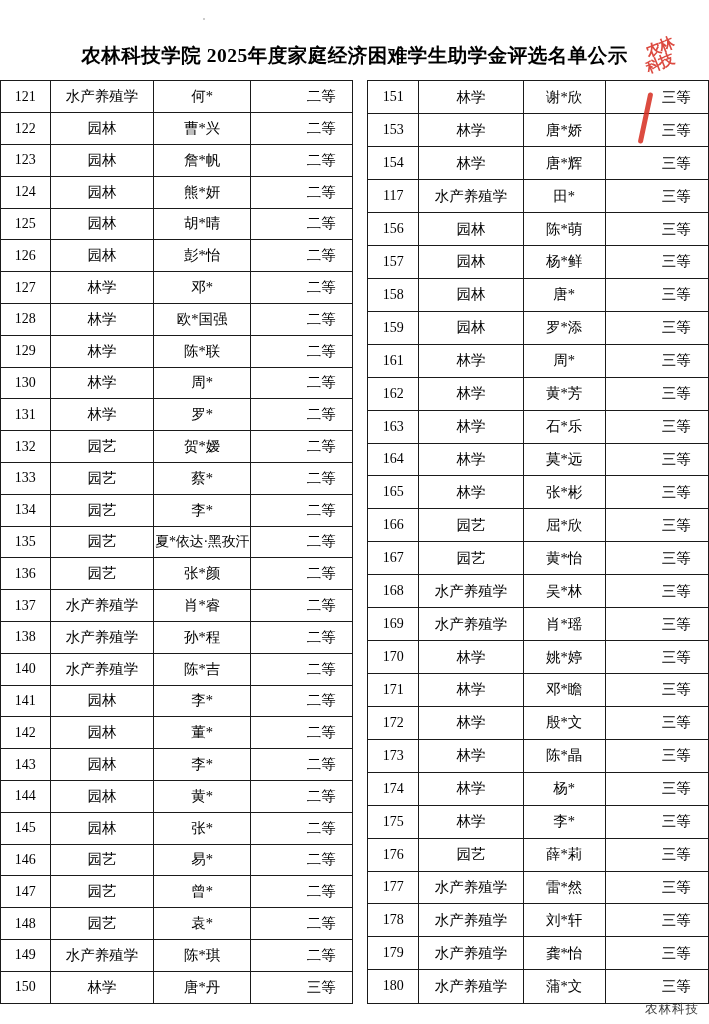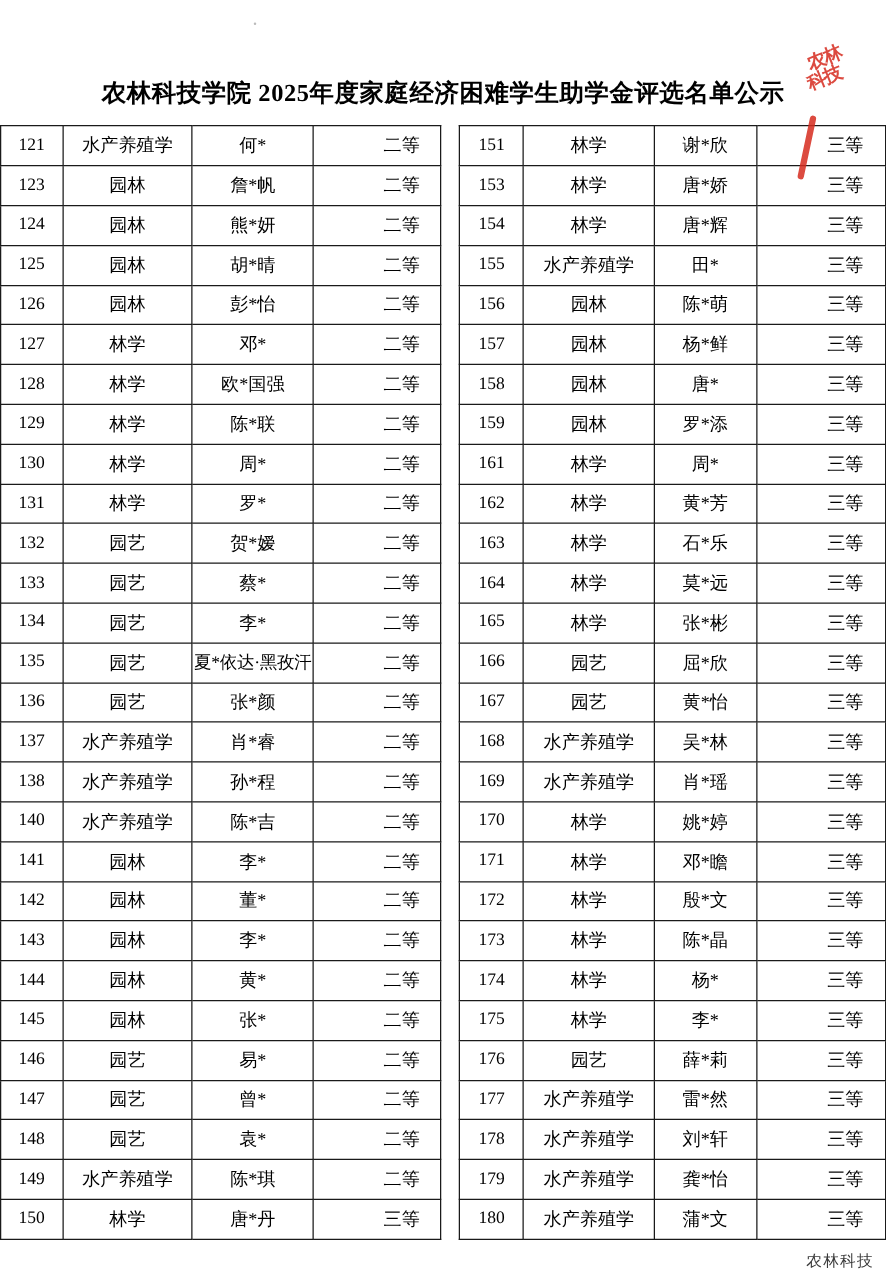--- a/index.html
+++ b/index.html
@@ -20,21 +20,21 @@
     height: 1024px;
     box-sizing: border-box;
   }
   .title {
     text-align: center;
     font-family: "Liberation Serif", serif;
     font-weight: bold;
     font-size: 19.5px;
     letter-spacing: 0.5px;
     color: #000;
-    padding-top: 64px;
+    padding-top: 44px;
     padding-left: 6px;
     padding-right: 6px;
     line-height: 1.2;
     white-space: nowrap;
   }
   .tables-wrap {
     display: flex;
     justify-content: center;
     gap: 14px;
     margin-top: 13px;
@@ -128,20 +128,26 @@
   <div class="tables-wrap">
     <table class="roster">
       <tbody>
           <tr>
             <td class="col-no">121</td>
             <td class="col-maj">水产养殖学</td>
             <td class="col-name">何*</td>
             <td class="col-lvl">二等</td>
           </tr>
           <tr>
+            <td class="col-no">122</td>
+            <td class="col-maj">园林</td>
+            <td class="col-name">曹*兴</td>
+            <td class="col-lvl">二等</td>
+          </tr>
+          <tr>
             <td class="col-no">123</td>
             <td class="col-maj">园林</td>
             <td class="col-name">詹*帆</td>
             <td class="col-lvl">二等</td>
           </tr>
           <tr>
             <td class="col-no">124</td>
             <td class="col-maj">园林</td>
             <td class="col-name">熊*妍</td>
             <td class="col-lvl">二等</td>
@@ -312,21 +318,21 @@
             <td class="col-name">唐*娇</td>
             <td class="col-lvl">三等</td>
           </tr>
           <tr>
             <td class="col-no">154</td>
             <td class="col-maj">林学</td>
             <td class="col-name">唐*辉</td>
             <td class="col-lvl">三等</td>
           </tr>
           <tr>
-            <td class="col-no">155</td>
+            <td class="col-no">117</td>
             <td class="col-maj">水产养殖学</td>
             <td class="col-name">田*</td>
             <td class="col-lvl">三等</td>
           </tr>
           <tr>
             <td class="col-no">156</td>
             <td class="col-maj">园林</td>
             <td class="col-name">陈*萌</td>
             <td class="col-lvl">三等</td>
           </tr>

